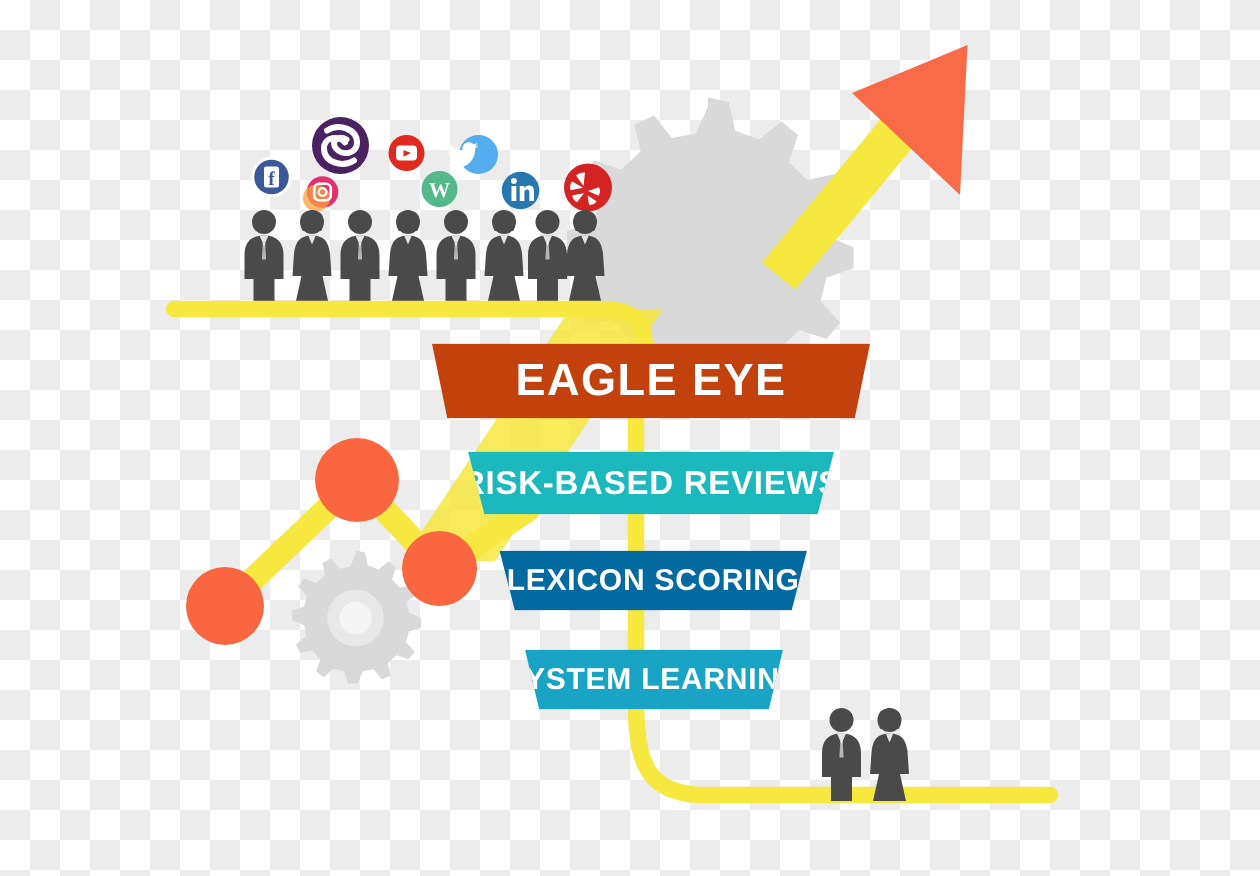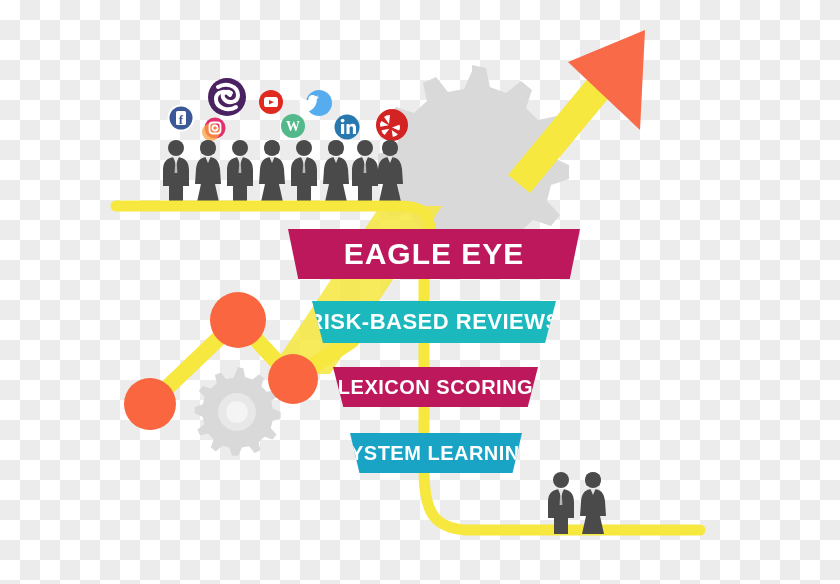--- a/index.html
+++ b/index.html
@@ -17,27 +17,27 @@
   #art{position:absolute;left:0;top:0;}
   .funnel-band{
     position:absolute;
     display:flex;align-items:center;justify-content:center;
     color:#ffffff;
     font-weight:bold;
     letter-spacing:0.5px;
     white-space:nowrap;
     text-align:center;
   }
-  #band0{left:288px;top:229px;width:292px;height:50px;background:#be185d;
+  #band0{left:288px;top:229px;width:292px;height:50px;background:#c2410c;
     clip-path:polygon(0% 0%,100% 0%,96.5% 100%,3.5% 100%);
     font-size:30px;letter-spacing:1px;}
   #band1{left:312px;top:301px;width:244px;height:42px;background:#1bb8bd;
     clip-path:polygon(0% 0%,100% 0%,95.5% 100%,4.5% 100%);
     font-size:22px;}
-  #band2{left:333px;top:367px;width:205px;height:40px;background:#be185d;
+  #band2{left:333px;top:367px;width:205px;height:40px;background:#0369a1;
     clip-path:polygon(0% 0%,100% 0%,95% 100%,5% 100%);
     font-size:20px;}
   #band3{left:350px;top:433px;width:172px;height:40px;background:#19a4c6;
     clip-path:polygon(0% 0%,100% 0%,94.5% 100%,5.5% 100%);
     font-size:20px;}
   .sr{position:absolute;width:1px;height:1px;overflow:hidden;clip:rect(0 0 0 0);}
 </style>
 </head>
 <body>
 

